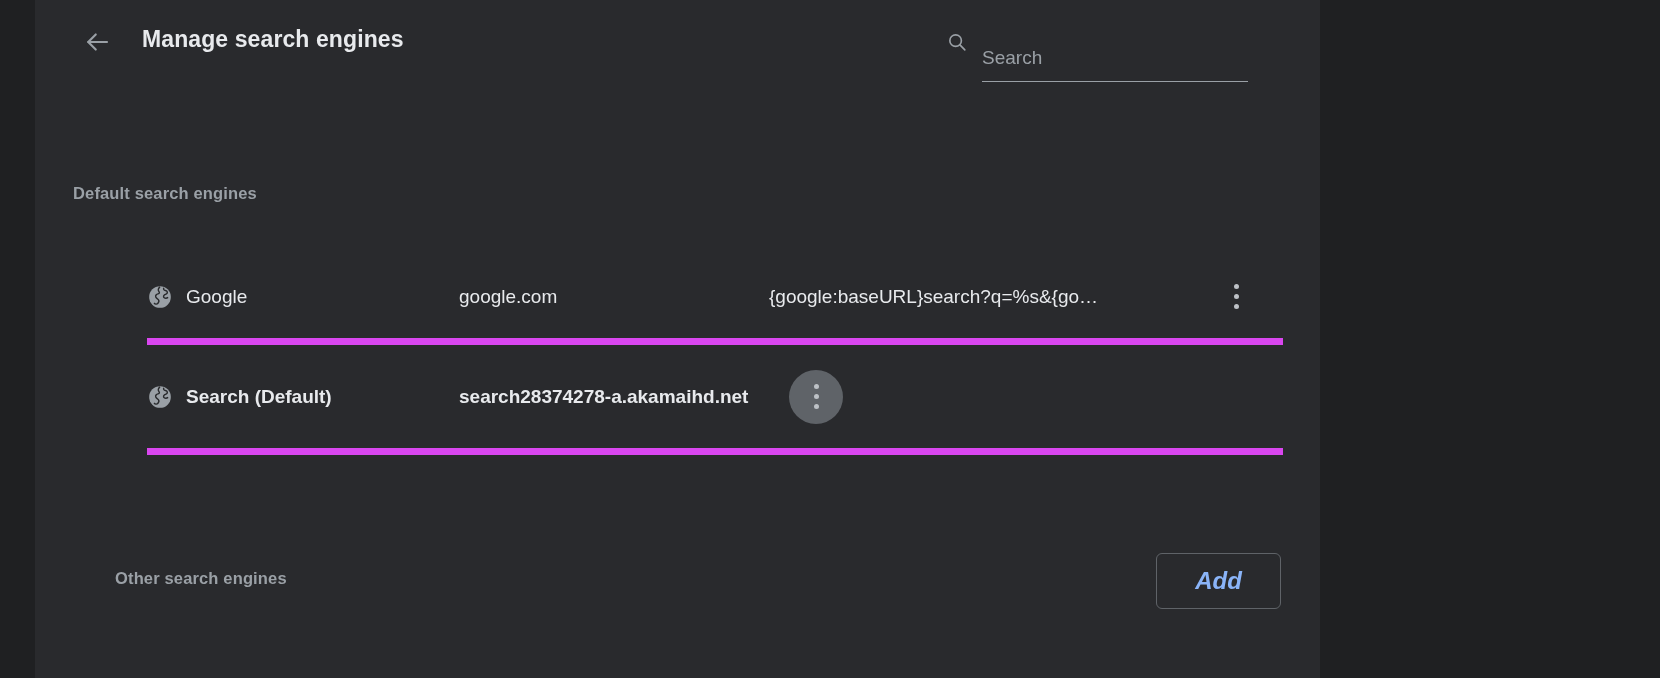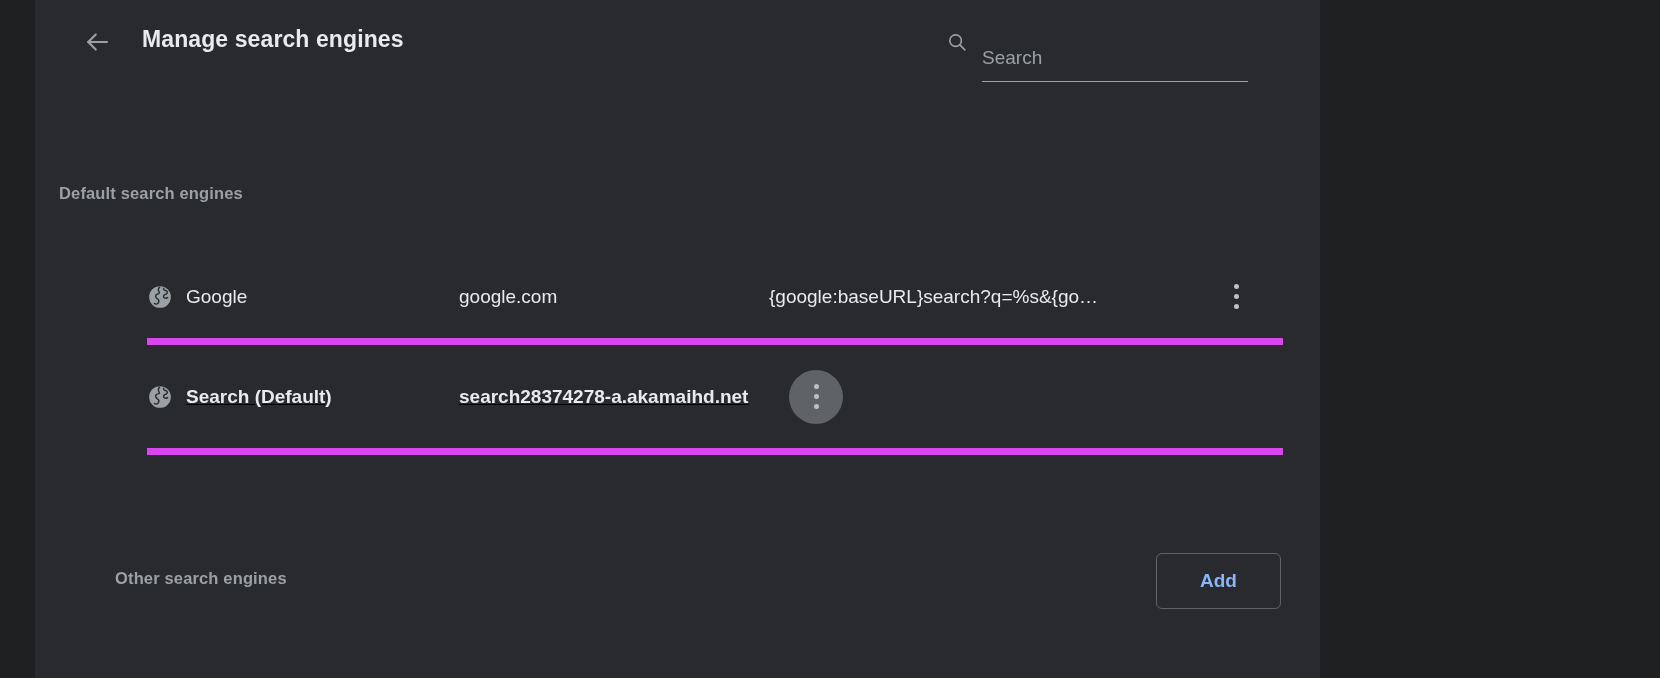--- a/index.html
+++ b/index.html
@@ -109,21 +109,21 @@
 
   
   .section-label {
     position: absolute;
     font-size: 16.5px;
     color: #9aa0a6;
     font-weight: bold;
     letter-spacing: 0.15px;
     white-space: nowrap;
   }
-  #default-section-label { left: 24px; top: 184px; }
+  #default-section-label { left: 38px; top: 184px; }
   #other-section-label  { left: 52px; top: 569px; margin-left: 28px; }
 
   
   .table {
     position: absolute;
     left: 112px;
     top: 255px;
     width: 1136px;
   }
   .row {
@@ -147,21 +147,21 @@
     color: #9aa0a6;
     font-weight: normal;
     white-space: nowrap;
   }
 
   .data-row {
     border-bottom: 7px solid #d946ef;
     min-height: 90px;
   }
   .row-google   { height: 90px; }
-  .row-default  { height: 110px; text-decoration: underline; }
+  .row-default  { height: 110px; }
 
   .engine-icon {
     width: 26px;
     height: 26px;
     margin-right: 13px;
     flex: 0 0 26px;
     display: block;
   }
   .cell-text {
     font-size: 19px;
@@ -202,27 +202,28 @@
   .add-button {
     position: absolute;
     left: 1121px;
     top: 553px;
     width: 125px;
     height: 56px;
     border: 1px solid #5f6368;
     border-radius: 6px;
     background: transparent;
     color: #8ab4f8;
-    font-size: 19px;
+    font-size: 24px;
     font-weight: bold;
     font-family: "Liberation Sans", sans-serif;
     cursor: pointer;
     display: flex;
     align-items: center;
     justify-content: center;
+    font-style: italic;
   }
 </style>
 </head>
 <body>
 
 <div class="screen">
 
   <div class="left-gutter"></div>
   <div class="right-gutter"></div>
 

